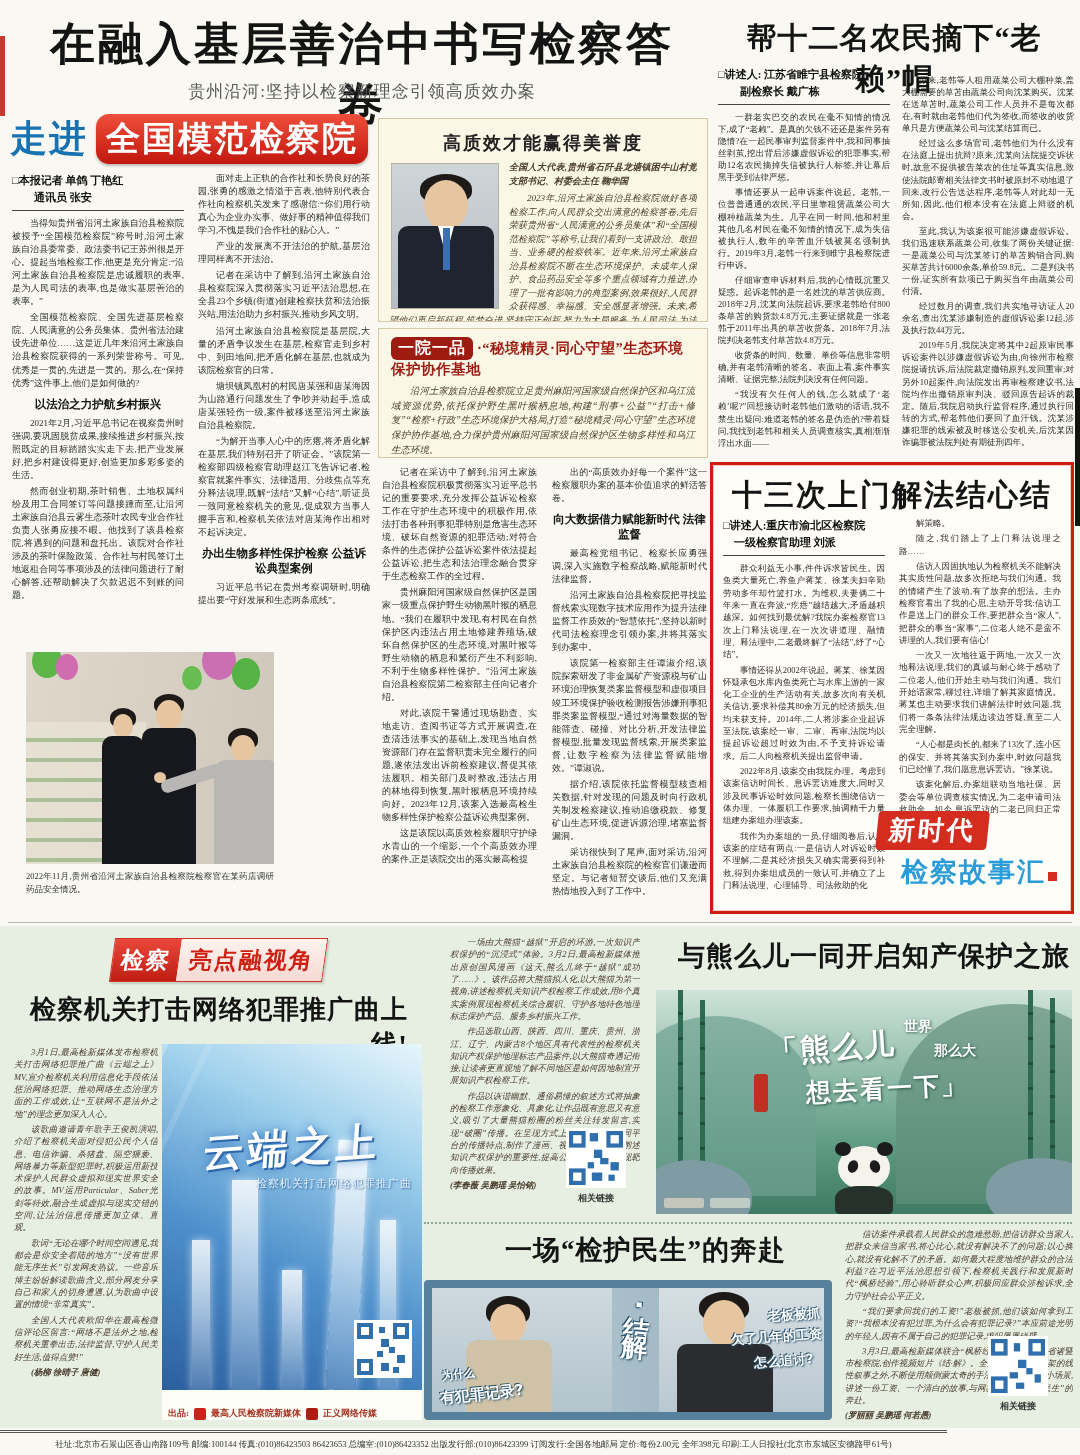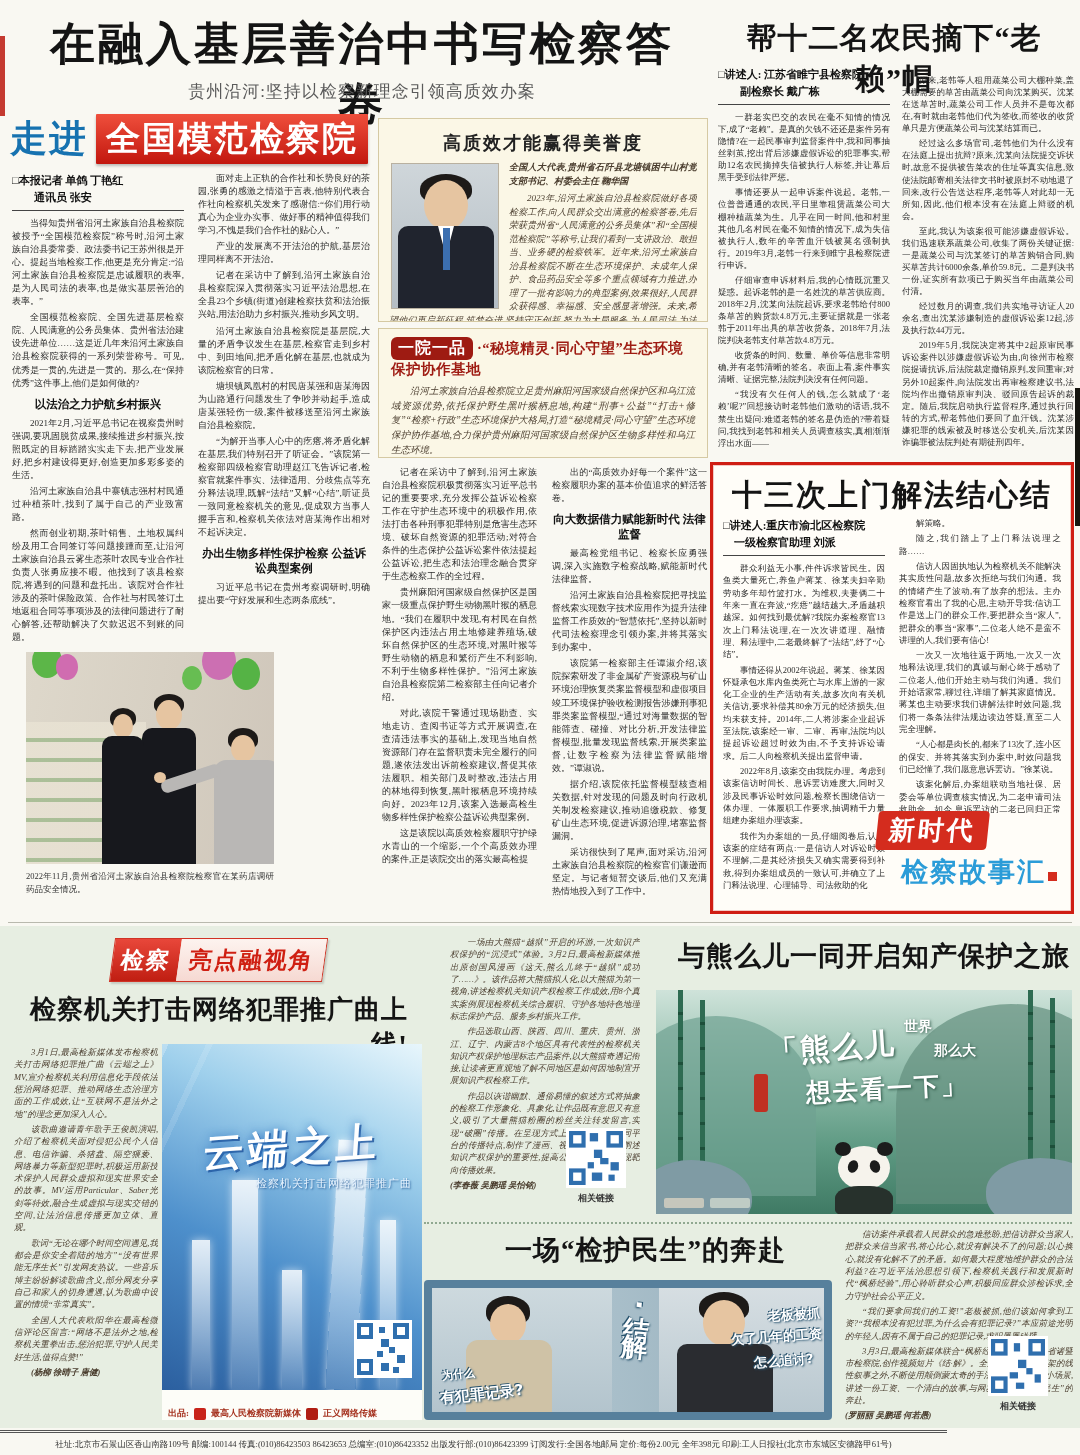--- a/index.html
+++ b/index.html
@@ -18,21 +18,21 @@
                  font-size:45px;font-weight:bold;letter-spacing:3px;color:#141414;}
   .main-subtitle{position:absolute;left:28px;top:80px;width:668px;text-align:center;
                  font-size:17px;color:#5a5a5a;letter-spacing:1px;}
   .right-headline{position:absolute;left:716px;top:18px;width:356px;text-align:center;
                   font-size:30px;font-weight:bold;letter-spacing:1px;color:#141414;}
   
   .banner{position:absolute;left:10px;top:112px;width:362px;height:54px;display:flex;align-items:center;}
   .banner-prefix{font-size:37px;font-weight:bold;color:#1672b0;letter-spacing:2px;
                  font-family:"Liberation Sans",sans-serif;}
   .banner-box{margin-left:8px;background:linear-gradient(180deg,#ef4f3c,#c2170e);color:#fff;
-              border-radius:1px;padding:2px 10px;font-size:34px;font-weight:bold;letter-spacing:2px;
+              border-radius:13px;padding:2px 10px;font-size:34px;font-weight:bold;letter-spacing:2px;
               font-family:"Liberation Sans",sans-serif;box-shadow:0 2px 3px rgba(0,0,0,.25);}
   
   .cream-box{position:absolute;background:#fbf7e6;border:1px solid #d5c9a3;}
   .box-title{text-align:center;font-size:18px;font-weight:bold;letter-spacing:2px;color:#222;margin:8px 0 6px;}
   .kai{font-style:italic;color:#4a3d2e;}
   .portrait{float:left;width:108px;height:146px;margin:2px 10px 2px 2px;position:relative;
             background:linear-gradient(180deg,#cfd6da,#b4bdc4);overflow:hidden;border:1px solid #b9b1a0;}
   .yiyuan-label{display:inline-block;background:#9e1b12;color:#fff;font-weight:bold;font-size:16px;
                 border-radius:6px;padding:1px 7px;letter-spacing:1px;font-family:"Liberation Sans",sans-serif;}
   .yiyuan-title{display:inline;color:#9e1b12;font-weight:bold;font-size:14.5px;letter-spacing:.5px;}
@@ -167,21 +167,20 @@
       <span style="padding-left:2em;" data-name="byline2-label">通讯员</span>
       <span data-name="byline2-names">张安</span>
     </div>
     <div class="flow" data-name="text-flow">
         <p class="para" data-name="paragraph">当得知贵州省沿河土家族自治县检察院被授予“全国模范检察院”称号时,沿河土家族自治县委常委、政法委书记王苏州很是开心。提起当地检察工作,他更是充分肯定:“沿河土家族自治县检察院是忠诚履职的表率,是为人民司法的表率,也是做实基层善治的表率。”</p>
         <p class="para" data-name="paragraph">全国模范检察院、全国先进基层检察院、人民满意的公务员集体、贵州省法治建设先进单位……这是近几年来沿河土家族自治县检察院获得的一系列荣誉称号。可见,优秀是一贯的,先进是一贯的。那么,在“保持优秀”这件事上,他们是如何做的?</p>
       </div>
     <div class="subhead" data-name="subhead-rural">以法治之力护航乡村振兴</div>
     <div class="flow" data-name="text-flow">
         <p class="para" data-name="paragraph">2021年2月,习近平总书记在视察贵州时强调,要巩固脱贫成果,接续推进乡村振兴,按照既定的目标踏踏实实走下去,把产业发展好,把乡村建设得更好,创造更加多彩多姿的生活。</p>
-        <p class="para" data-name="paragraph">沿河土家族自治县中寨镇志强村村民通过种植茶叶,找到了属于自己的产业致富路。</p>
         <p class="para" data-name="paragraph">然而创业初期,茶叶销售、土地权属纠纷及用工合同签订等问题接踵而至,让沿河土家族自治县云雾生态茶叶农民专业合作社负责人张勇应接不暇。他找到了该县检察院,将遇到的问题和盘托出。该院对合作社涉及的茶叶保险政策、合作社与村民签订土地返租合同等事项涉及的法律问题进行了耐心解答,还帮助解决了欠款迟迟不到账的问题。</p>
       </div>
   </div>
   <div class="col" style="left:198px;top:172px;width:172px;height:482px;" data-name="left-article-col2">
     <div class="flow" data-name="text-flow">
         <p class="para" data-name="paragraph">面对走上正轨的合作社和长势良好的茶园,张勇的感激之情溢于言表,他特别代表合作社向检察机关发来了感谢信:“你们用行动真心为企业办实事、做好事的精神值得我们学习,不愧是我们合作社的贴心人。”</p>
         <p class="para" data-name="paragraph">产业的发展离不开法治的护航,基层治理同样离不开法治。</p>
         <p class="para" data-name="paragraph">记者在采访中了解到,沿河土家族自治县检察院深入贯彻落实习近平法治思想,在全县23个乡镇(街道)创建检察扶贫和法治振兴站,用法治助力乡村振兴,推动乡风文明。</p>
         <p class="para" data-name="paragraph">沿河土家族自治县检察院是基层院,大量的矛盾争议发生在基层,检察官走到乡村中、到田地间,把矛盾化解在基层,也就成为该院检察官的日常。</p>
         <p class="para" data-name="paragraph">塘坝镇凤凰村的村民唐某强和唐某海因为山路通行问题发生了争吵并动起手,造成唐某强轻伤一级,案件被移送至沿河土家族自治县检察院。</p>
@@ -308,21 +307,21 @@
     <div class="badge-right" data-name="badge-suffix">亮点融视角</div>
   </div>
 
   <div class="sec-headline" style="left:16px;top:992px;width:392px;font-size:26px;letter-spacing:1px;" data-name="mv-headline">检察机关打击网络犯罪推广曲上线!</div>
 
   <div class="col" style="left:14px;top:1046px;width:144px;height:372px;font-size:8.5px;" data-name="mv-col">
     <div class="flow kai" data-name="text-flow">
         <p class="para" data-name="paragraph">3月1日,最高检新媒体发布检察机关打击网络犯罪推广曲《云端之上》MV,宣介检察机关利用信息化手段依法惩治网络犯罪、推动网络生态治理方面的工作成效,让“互联网不是法外之地”的理念更加深入人心。</p>
         <p class="para" data-name="paragraph">该歌曲邀请青年歌手王俊凯演唱,介绍了检察机关面对侵犯公民个人信息、电信诈骗、杀猪盘、隔空猥亵、网络暴力等新型犯罪时,积极运用新技术保护人民群众虚拟和现实世界安全的故事。MV运用Particular、Saber光剑等特效,融合生成虚拟与现实交错的空间,让法治信息传播更加立体、直观。</p>
         <p class="para" data-name="paragraph">歌词“无论在哪个时间空间遇见,我都会是你安全着陆的地方”“没有世界能无序生长”引发网友热议。一些音乐博主纷纷解读歌曲含义,部分网友分享自己和家人的切身遭遇,认为歌曲中设置的情境“非常真实”。</p>
-        <p class="para" data-name="paragraph">全国人大代表欧阳华在最高检微信评论区留言:“网络不是法外之地,检察机关重拳出击,惩治犯罪,守护人民美好生活,值得点赞!”</p>
+        <p class="para" data-name="paragraph">全国人大代表欧阳华在最高检微信评论区留言:“网络不是法外之地,检察机关重拳出击,法律监督,守护人民美好生活,值得点赞!”</p>
       </div>
     <p class="para credit kai" data-name="mv-credit">(杨柳 徐晴子 唐健)</p>
   </div>
 
   <div class="poster" data-name="mv-poster">
     <div class="building" style="left:30px;bottom:0;width:18px;height:150px;" data-name="building-graphic"></div>
     <div class="building" style="left:70px;bottom:0;width:26px;height:210px;" data-name="building-graphic"></div>
     <div class="building" style="left:120px;bottom:0;width:20px;height:120px;" data-name="building-graphic"></div>
     <div class="building" style="left:170px;bottom:0;width:30px;height:250px;transform:rotate(3deg);" data-name="building-graphic"></div>
     <div class="building" style="left:218px;bottom:0;width:16px;height:170px;" data-name="building-graphic"></div>

